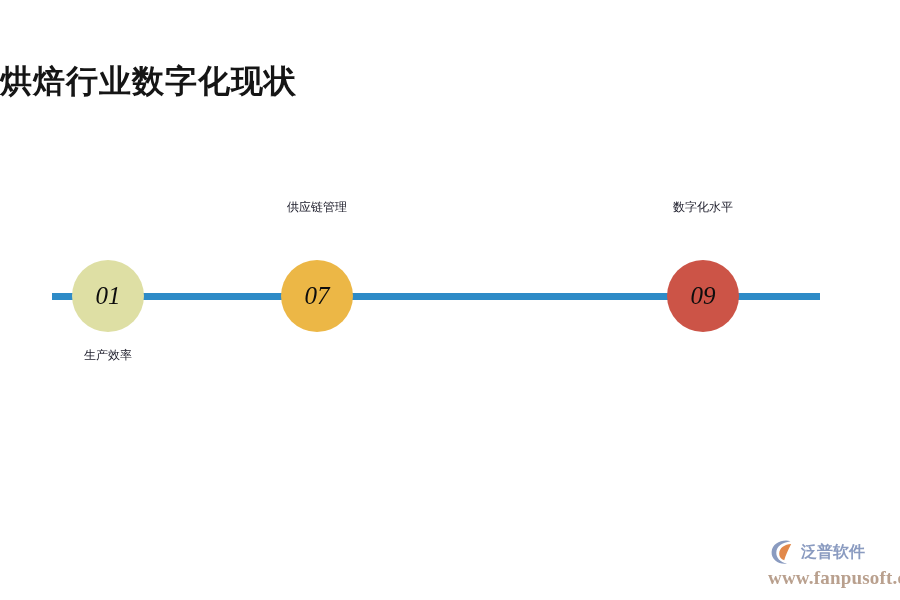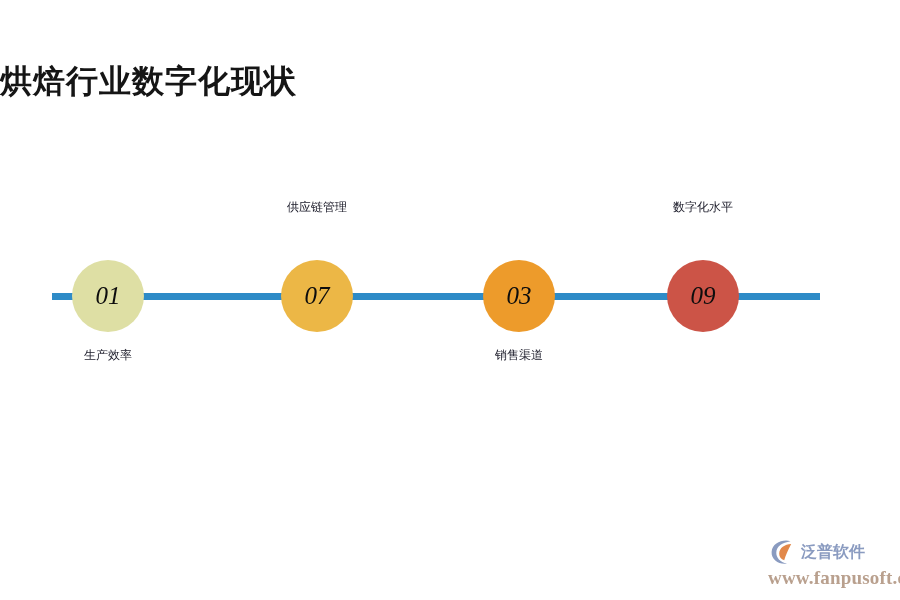--- a/index.html
+++ b/index.html
@@ -170,25 +170,20 @@
       <div class="node-number">01</div>
       <div class="node-label below">生产效率</div>
     </div>
 
     <div class="node node-2">
       <div class="node-circle" style="background:#ECB746;"></div>
       <div class="node-number">07</div>
       <div class="node-label above">供应链管理</div>
     </div>
 
-    <div class="node node-3">
-      <div class="node-circle" style="background:#ED9B2B;"></div>
-      <div class="node-number">03</div>
-      <div class="node-label below">销售渠道</div>
-    </div>
 
     <div class="node node-4">
       <div class="node-circle" style="background:#CC5447;"></div>
       <div class="node-number">09</div>
       <div class="node-label above">数字化水平</div>
     </div>
 
   </div>
 
   <div class="watermark">

